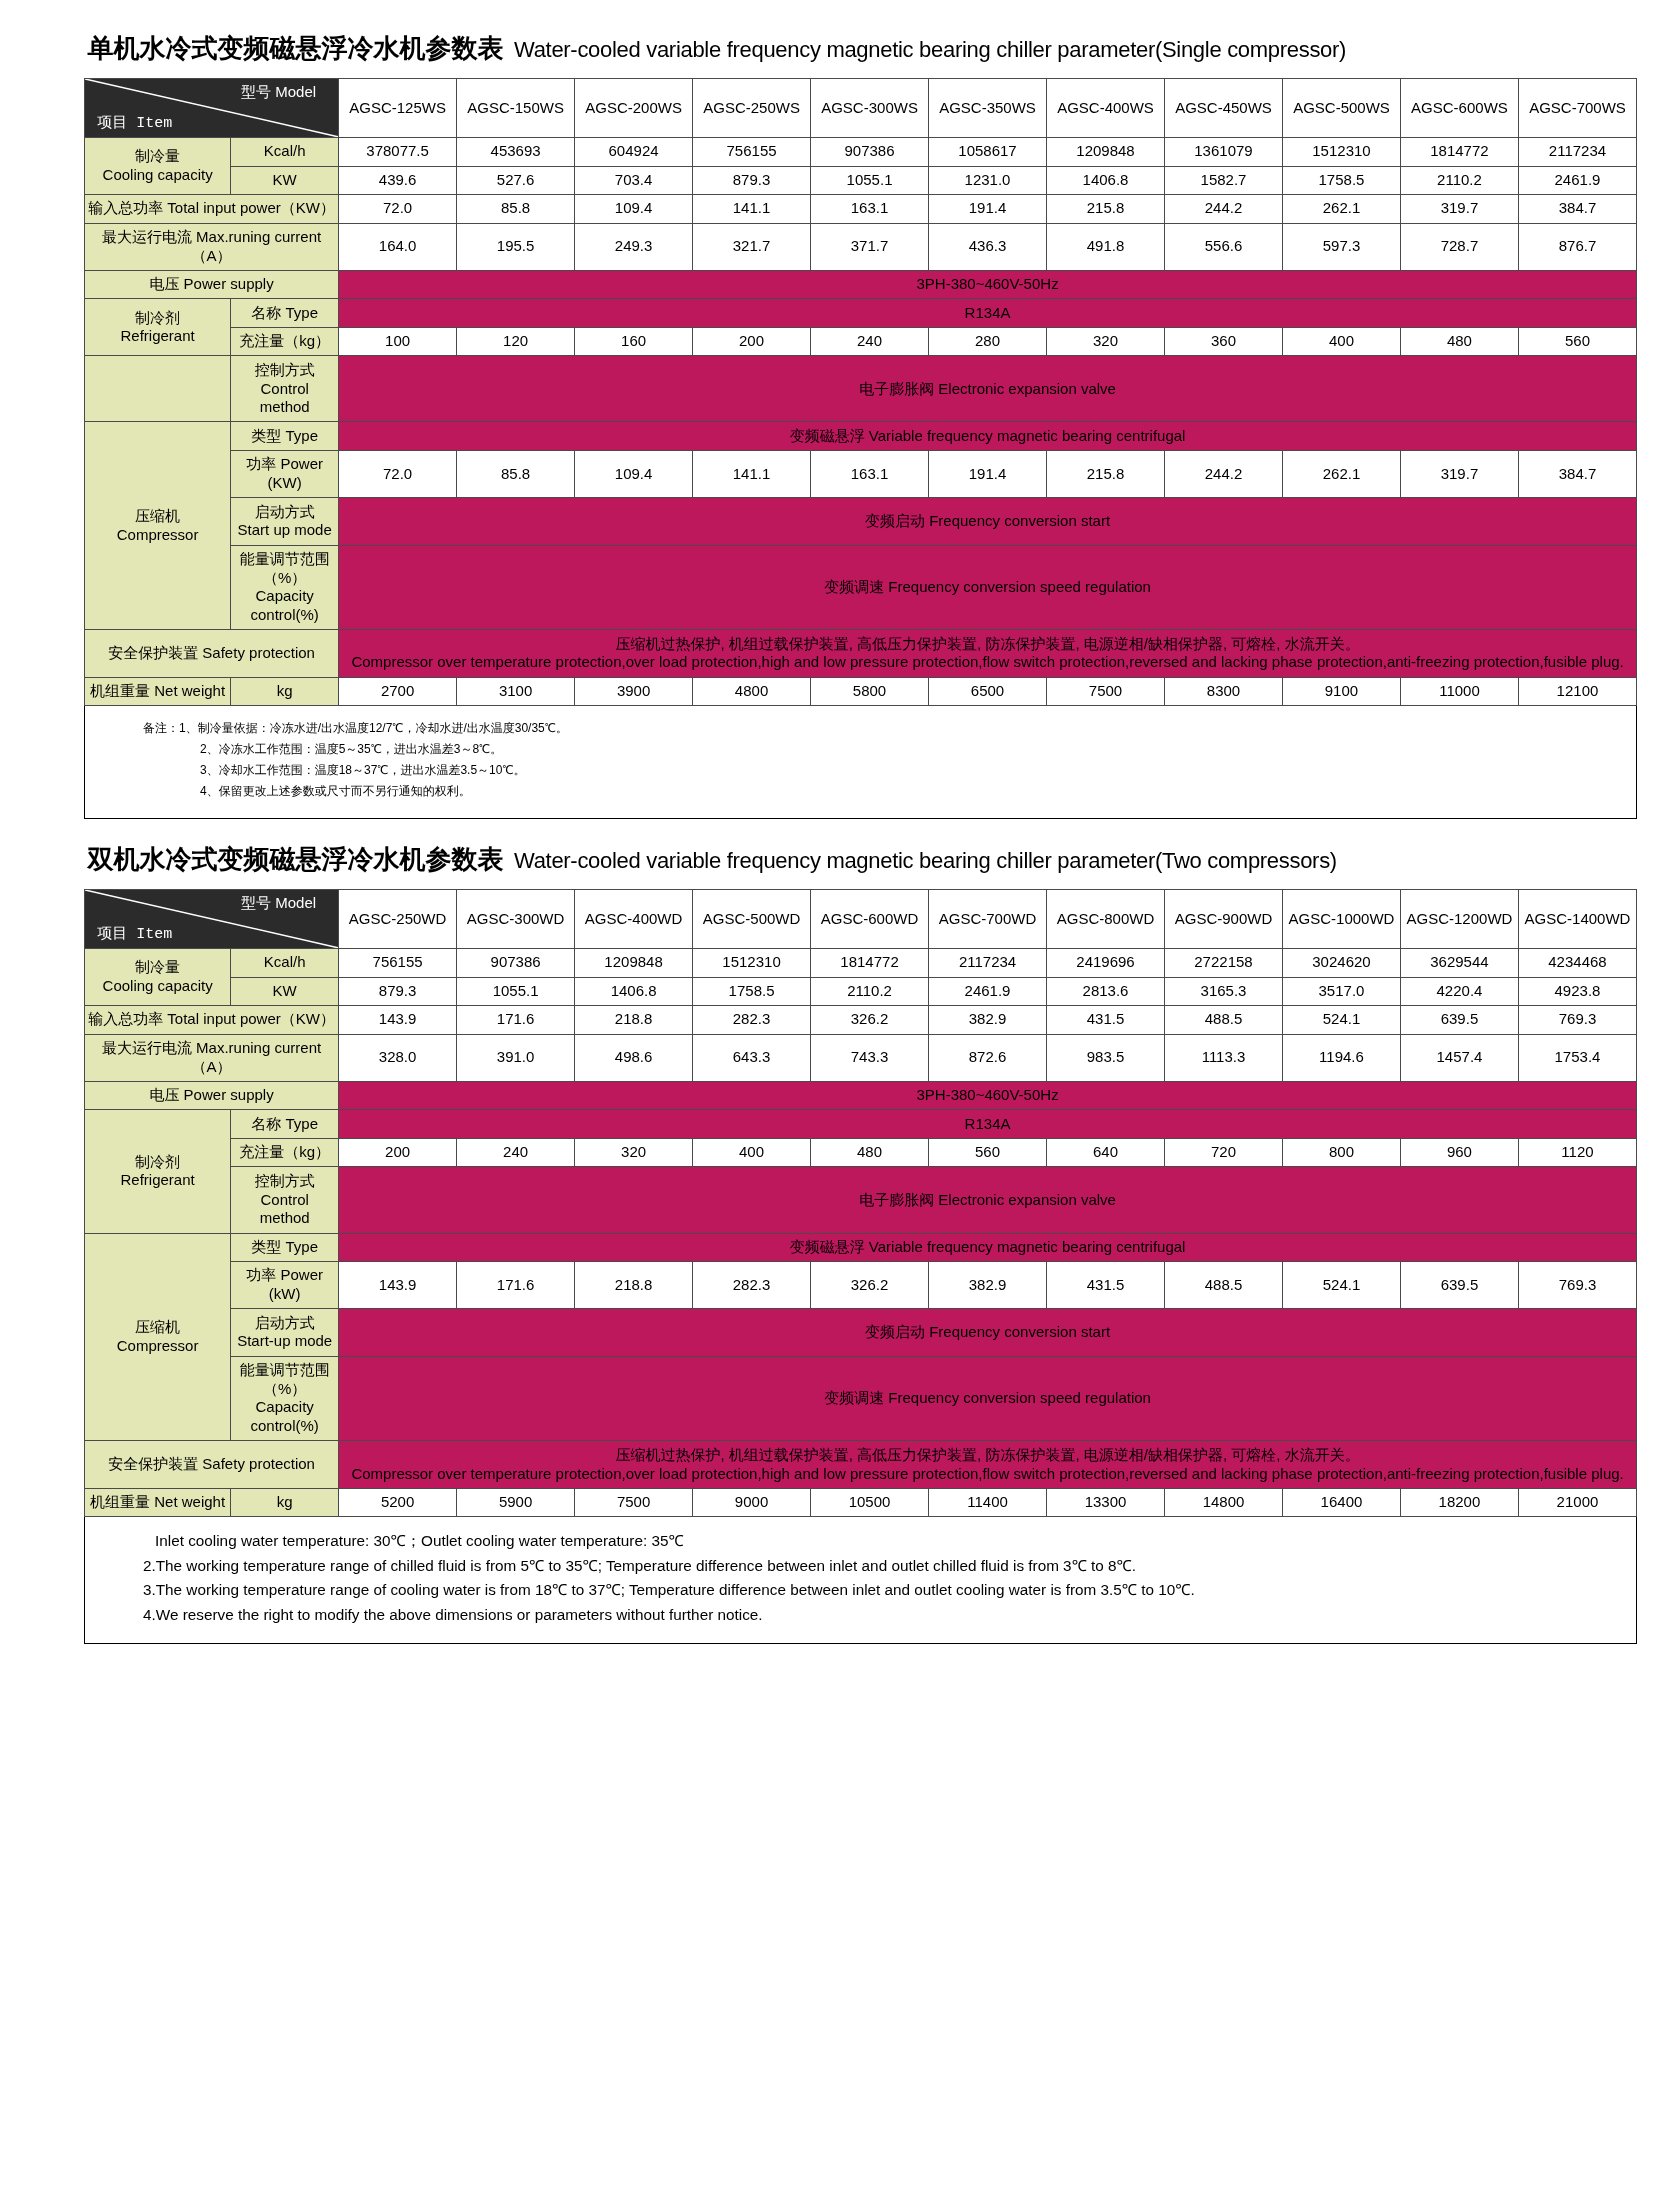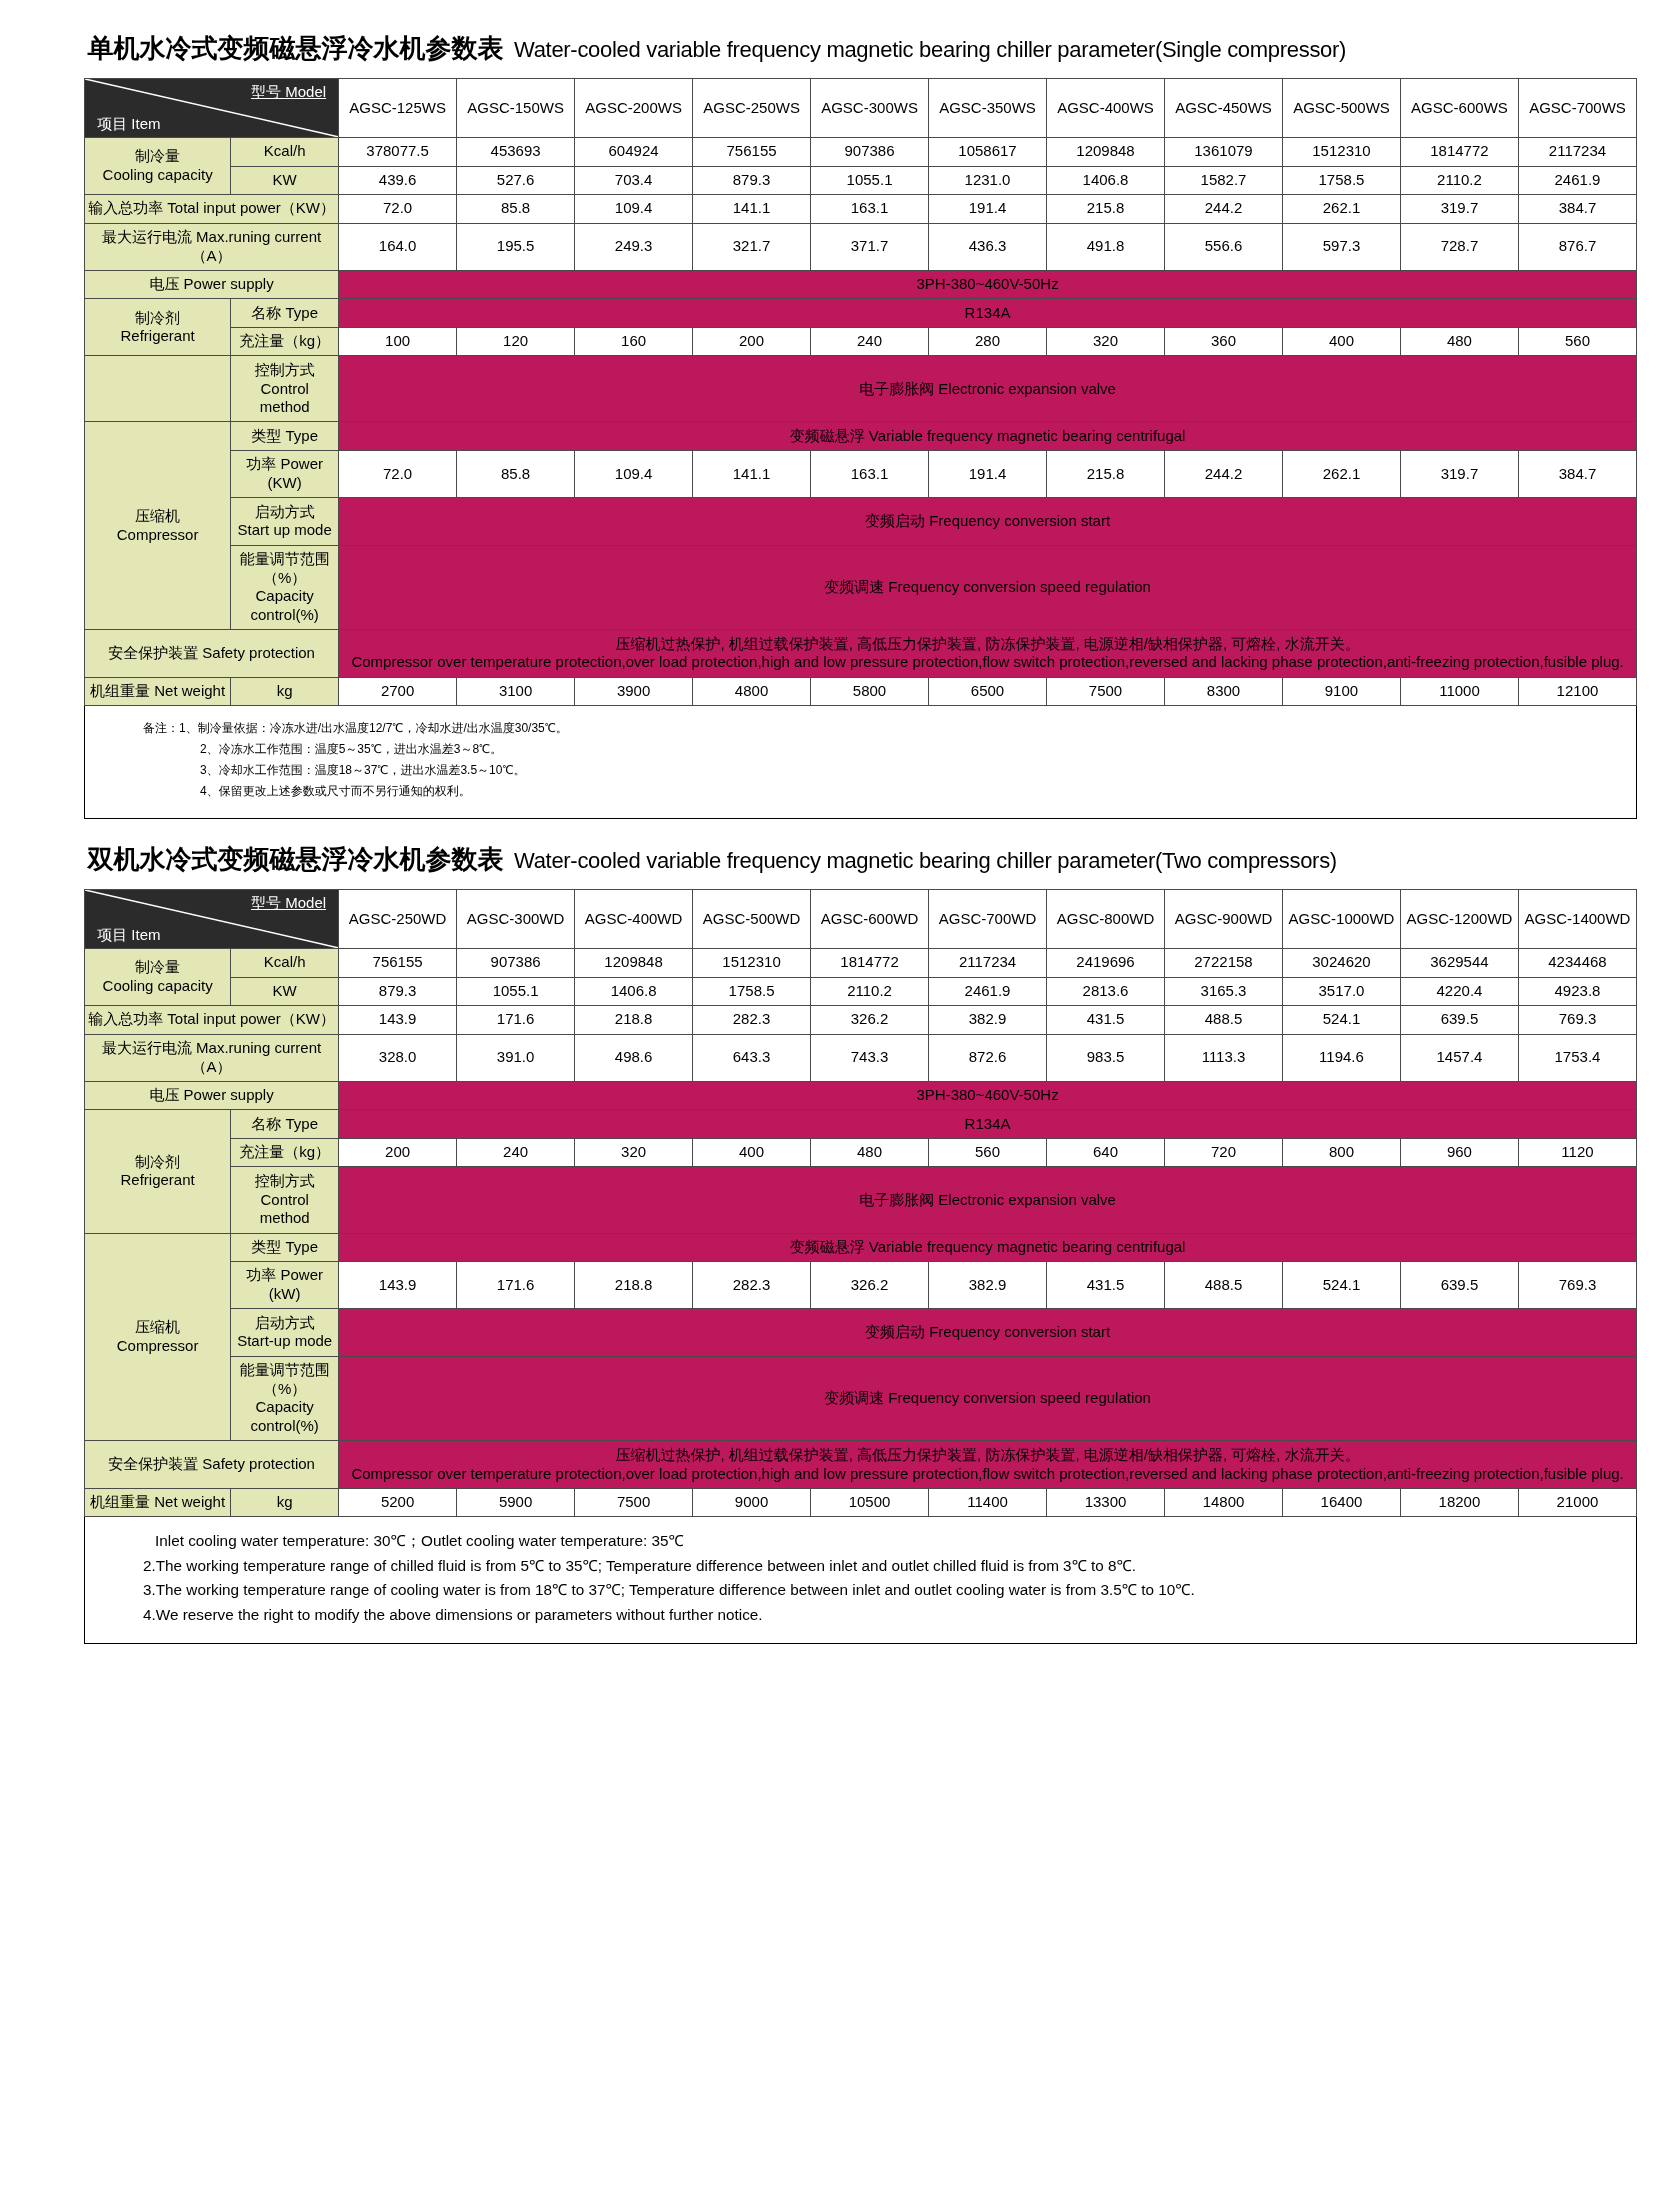--- a/index.html
+++ b/index.html
@@ -64,32 +64,32 @@
     height: 49px;
     padding: 0;
   }
   .hdr-model-cell .diag {
     position: absolute;
     left: 0; top: 0; right: 0; bottom: 0;
   }
   .hdr-model-cell .diag svg { display:block; width:100%; height:100%; }
   .hdr-model-cell .lbl-model {
     position: absolute;
-    right: 12px;
+    right: 22px;
     top: 3.5px;
     font-size: 15px;
     color: #ffffff;
-    text-decoration: underline;
   }
   .hdr-model-cell .lbl-item {
     position: absolute;
     left: 12.2px;
     bottom: 3.5px;
     font-size: 15px;
     color: #ffffff;
+    font-family: Liberation Mono, monospace;
   }
   .hdr-col {
     background: #ffffff;
     color: #000;
     font-size: 15px;
     font-weight: normal;
     height: 49px;
   }
   .lbl {
     background: #e3e7b6;

